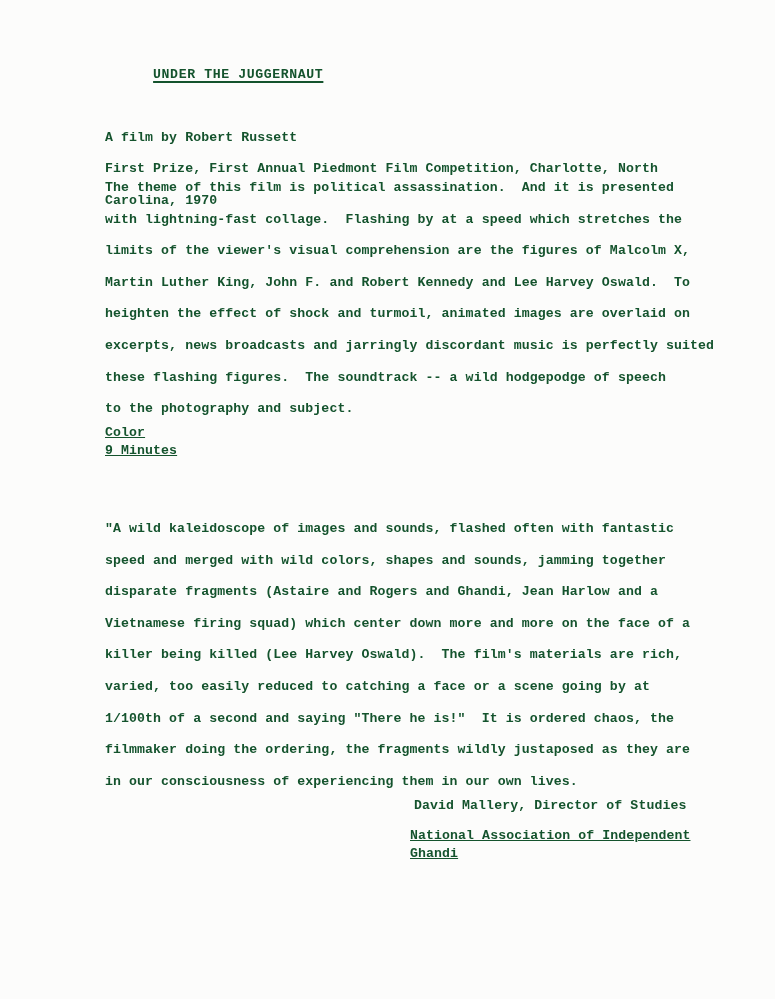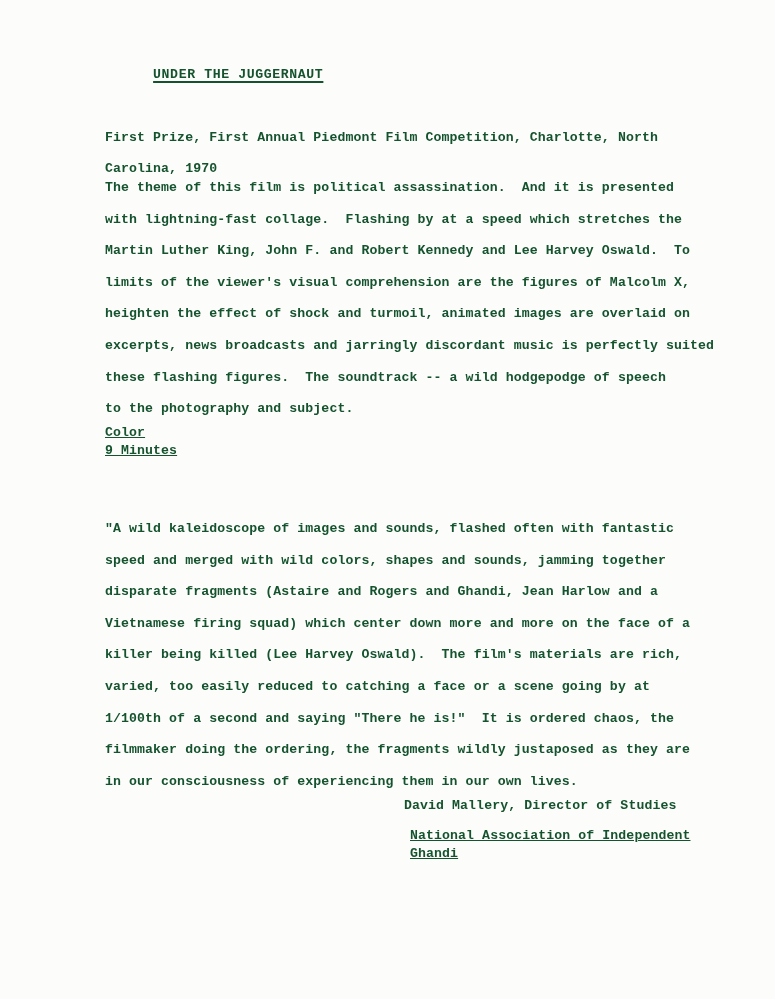--- a/index.html
+++ b/index.html
@@ -38,41 +38,42 @@
   .title-text {
     text-decoration: underline;
     text-underline-offset: 3px;
     text-decoration-thickness: 1.5px;
     letter-spacing: 0.6px;
   }
   #header   { top: 27px; }
   #synopsis { top: 172px; }
   #format   { top: 424px; }
   #quote    { top: 513px; }
-  #attr-name { top: 790px; left: 404px; width: 340px; }
+  #attr-name { top: 790px; left: 414px; width: 340px; }
   #attr-org  { top: 827px; left: 410px; width: 340px; }
 </style>
 </head>
 <body>
 
 <div class="page">
 
   <div class="block" id="header">
     <div class="line title-line">
       <span class="title-text">UNDER THE JUGGERNAUT</span>
     </div>
+    <div class="line">A film by Robert Russett</div>
     <div class="line">First Prize, First Annual Piedmont Film Competition, Charlotte, North</div>
     <div class="line">Carolina, 1970</div>
   </div>
 
   <div class="block" id="synopsis">
     <div class="line">The theme of this film is political assassination.  And it is presented</div>
     <div class="line">with lightning-fast collage.  Flashing by at a speed which stretches the</div>
+    <div class="line">limits of the viewer's visual comprehension are the figures of Malcolm X,</div>
     <div class="line">Martin Luther King, John F. and Robert Kennedy and Lee Harvey Oswald.  To</div>
-    <div class="line">limits of the viewer's visual comprehension are the figures of Malcolm X,</div>
     <div class="line">heighten the effect of shock and turmoil, animated images are overlaid on</div>
     <div class="line">excerpts, news broadcasts and jarringly discordant music is perfectly suited</div>
     <div class="line">these flashing figures.  The soundtrack -- a wild hodgepodge of speech</div>
     <div class="line">to the photography and subject.</div>
   </div>
 
   <div class="block tight" id="format">
     <div class="line">Color</div>
     <div class="line">9 Minutes</div>
   </div>

